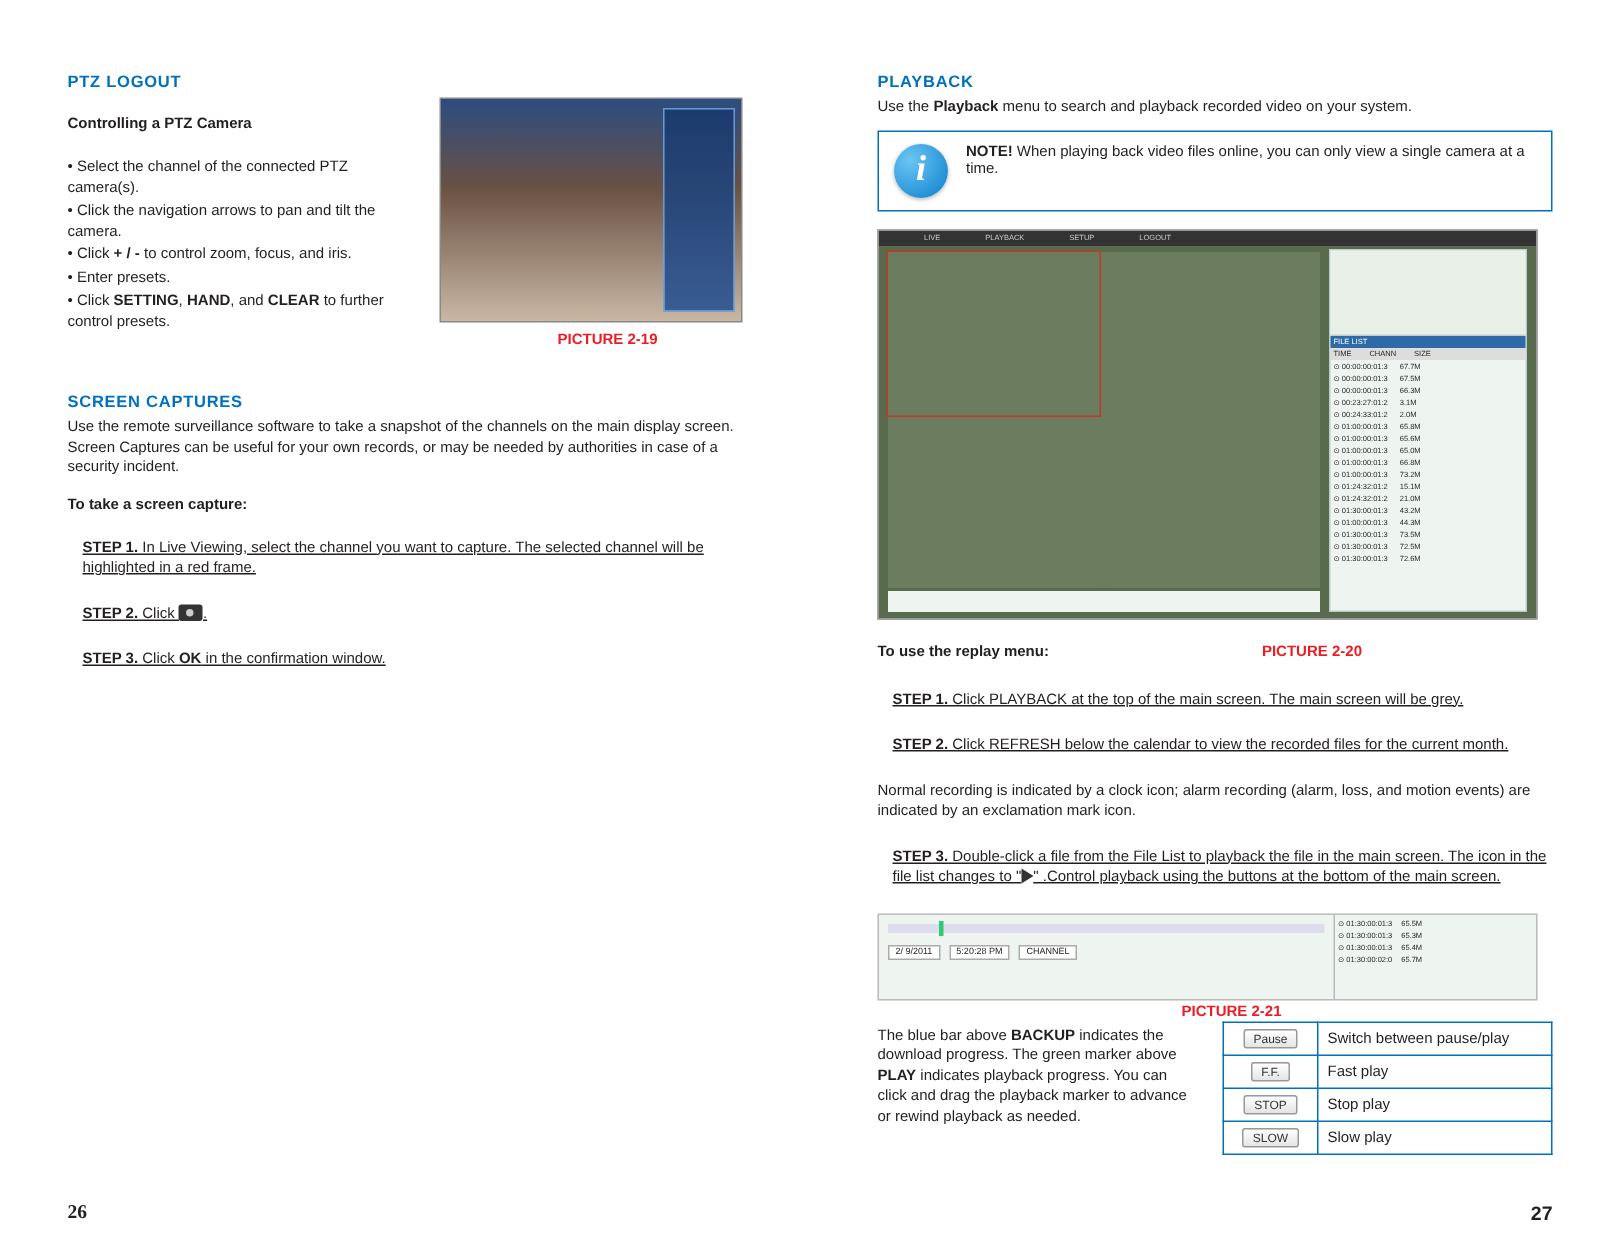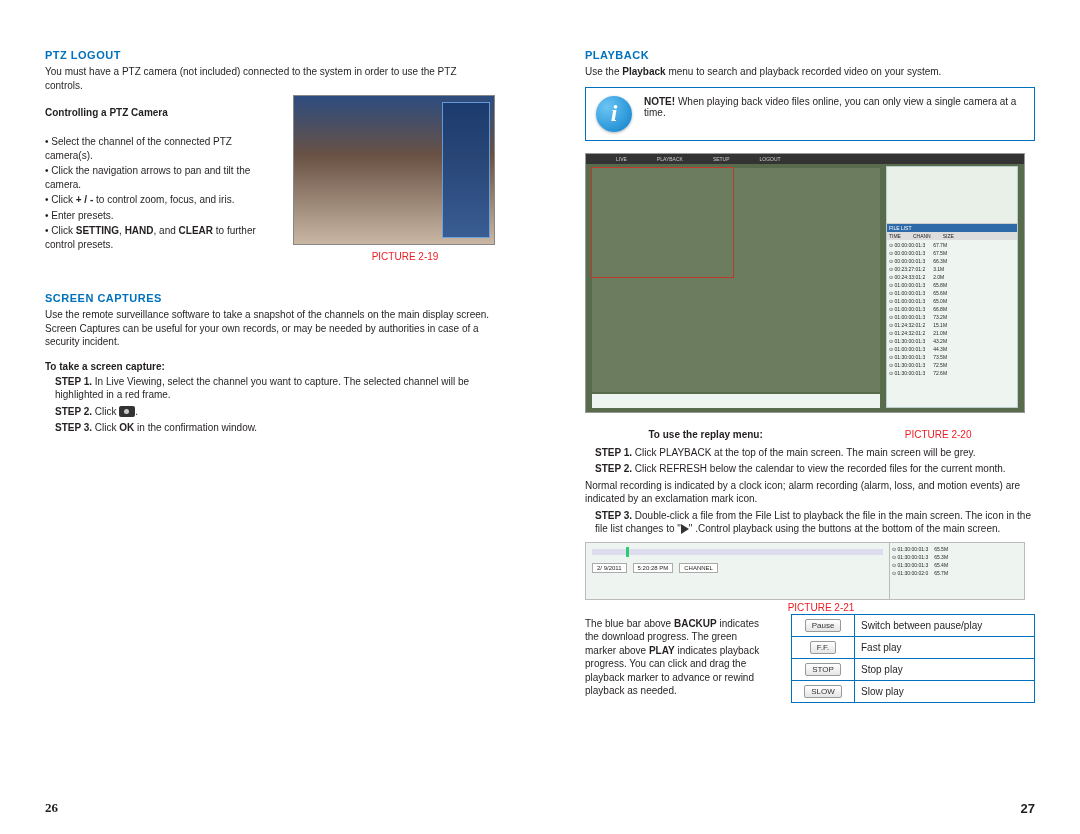--- a/index.html
+++ b/index.html
@@ -32,30 +32,30 @@
     color: #0071bc;
     font-size: 11px;
     font-weight: bold;
     letter-spacing: 0.5px;
     margin: 4px 0 4px 0;
   }
   p { margin: 3px 0; line-height: 1.35; }
   .bold { font-weight: bold; }
   .pic-caption {
     color: #ed1c24;
-    font-weight: normal;
+    font-weight: bold;
     font-size: 10px;
     padding-left: 22px;
   }
   .sub-head { font-weight: bold; font-size: 10px; margin-top: 12px; margin-bottom: 3px; }
   ul.bullets { list-style: none; padding: 0; margin: 17px 0; }
   ul.bullets li { margin: 2px 0; line-height: 1.35; }
   ul.bullets li::before { content: "• "; }
   .steps { margin-left: 10px; }
-  .steps p { margin: 3px 0; line-height: 1.35; }
+  .steps p { margin: 17px 0; line-height: 1.35; text-decoration: underline; }
   .step-label { font-weight: bold; }
   .note-box {
     border: 1px solid #0071bc;
     padding: 8px 10px 8px 10px;
     display: flex;
     align-items: flex-start;
     gap: 12px;
     margin: 8px 0 12px 0;
   }
   .info-icon {
@@ -163,21 +163,21 @@
     width: 0; height: 0;
     border-left: 8px solid #333;
     border-top: 5px solid transparent;
     border-bottom: 5px solid transparent;
     vertical-align: middle;
   }
   .legend-table {
     border: 1px solid #0071bc;
     border-collapse: collapse;
     font-size: 10px;
-    width: 244px;
+    width: 220px;
   }
   .legend-table td {
     border: 1px solid #0071bc;
     padding: 4px 6px;
     vertical-align: middle;
   }
   .legend-table td.btn-cell {
     width: 50px;
     text-align: center;
     background: #fff;
@@ -196,21 +196,20 @@
   .ptz-col-text { flex: 1; }
   .two-col { display: flex; gap: 20px; align-items: flex-start; margin-top: 1px;}
   .two-col .t { flex: 1; }
   .center{ text-align:center; }
 </style>
 </head>
 <body>
 
 <div class="page page-left">
   <h2 class="section">PTZ LOGOUT</h2>
-  <p>You must have a PTZ camera (not included) connected to the system in order to use the PTZ controls.</p>
 
   <div class="ptz-row">
     <div class="ptz-col-text">
       <div class="sub-head">Controlling a PTZ Camera</div>
       <ul class="bullets">
         <li>Select the channel of the connected PTZ camera(s).</li>
         <li>Click the navigation arrows to pan and tilt the camera.</li>
         <li><span>Click </span><span class="bold">+ / -</span><span> to control zoom, focus, and iris.</span></li>
         <li>Enter presets.</li>
         <li><span>Click </span><span class="bold">SETTING</span><span>, </span><span class="bold">HAND</span><span>, and </span><span class="bold">CLEAR</span><span> to further control presets.</span></li>
@@ -330,21 +329,21 @@
             <span>72.5M</span>
           </div>
           <div>
             <span>⊙ 01:30:00:01:3</span>
             <span>72.6M</span>
           </div>
         </div>
     </div>
     <div class="timeline"></div>
   </div>
-  <div style="display:flex; align-items:baseline; gap:120px;justify-content:center;">
+  <div style="display:flex; align-items:baseline; gap:120px;">
     <div class="sub-head">To use the replay menu:</div>
     <span class="pic-caption">PICTURE 2-20</span>
   </div>
 
   <div class="steps">
     <p><span class="step-label">STEP 1.</span><span> Click PLAYBACK at the top of the main screen. The main screen will be grey.</span></p>
     <p><span class="step-label">STEP 2.</span><span> Click REFRESH below the calendar to view the recorded files for the current month.</span></p>
   </div>
   <p>Normal recording is indicated by a clock icon; alarm recording (alarm, loss, and motion events) are indicated by an exclamation mark icon.</p>
   <div class="steps">

